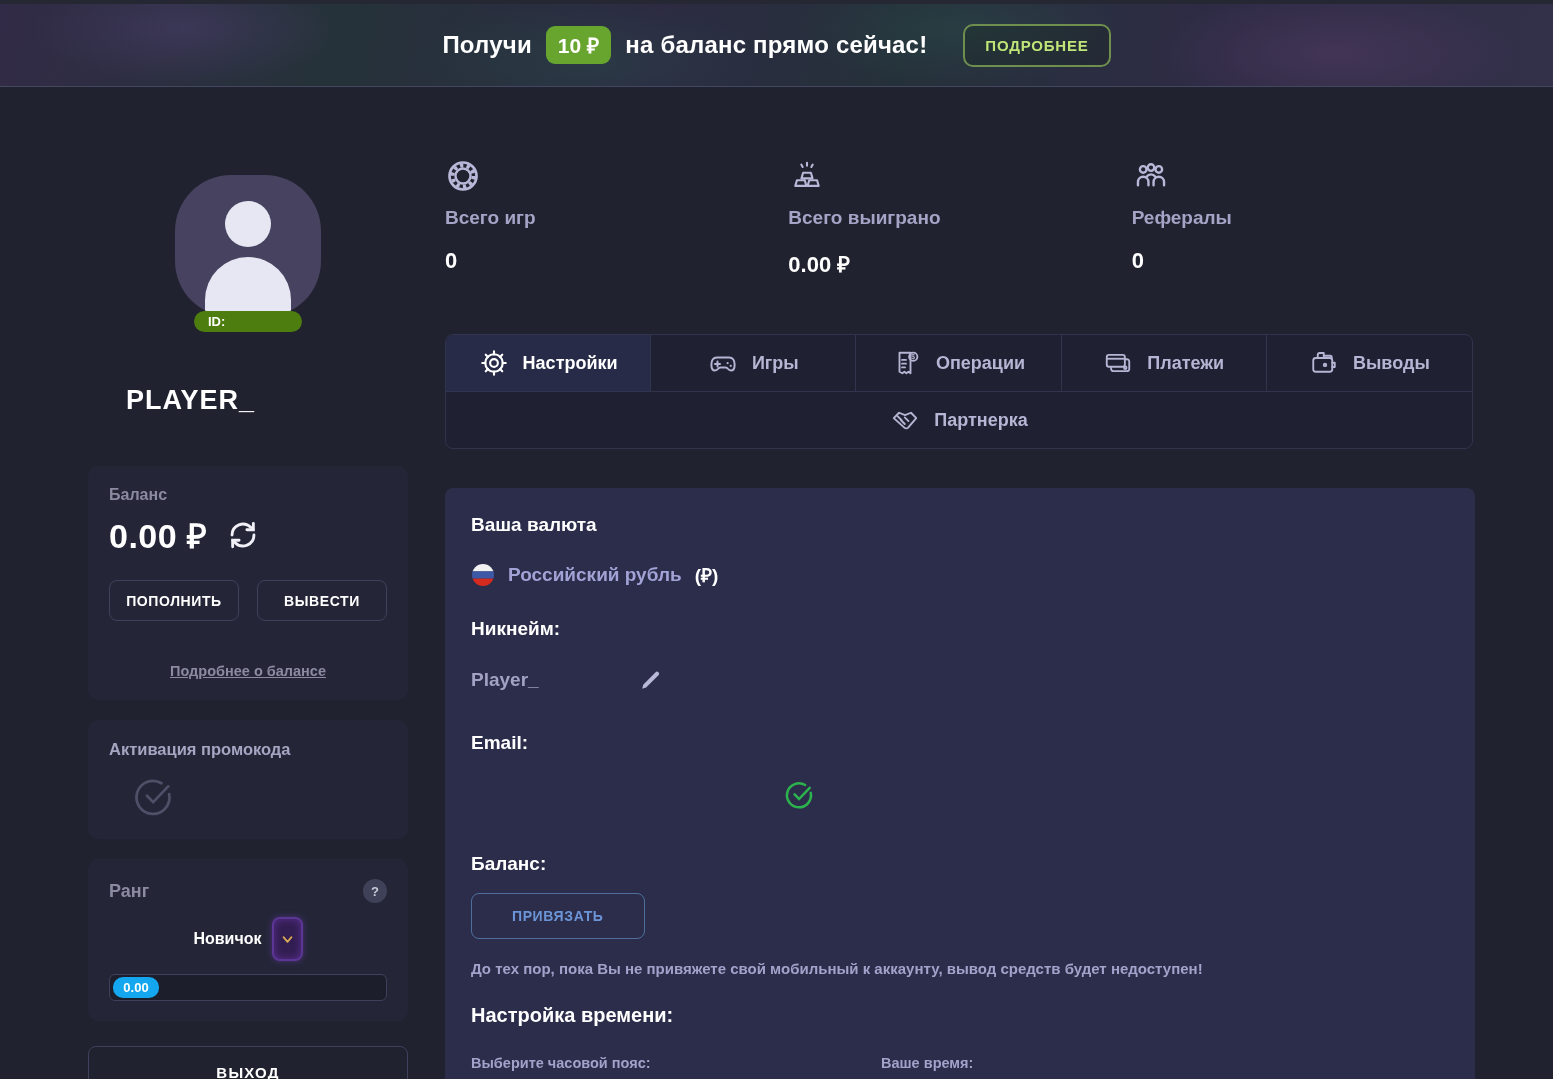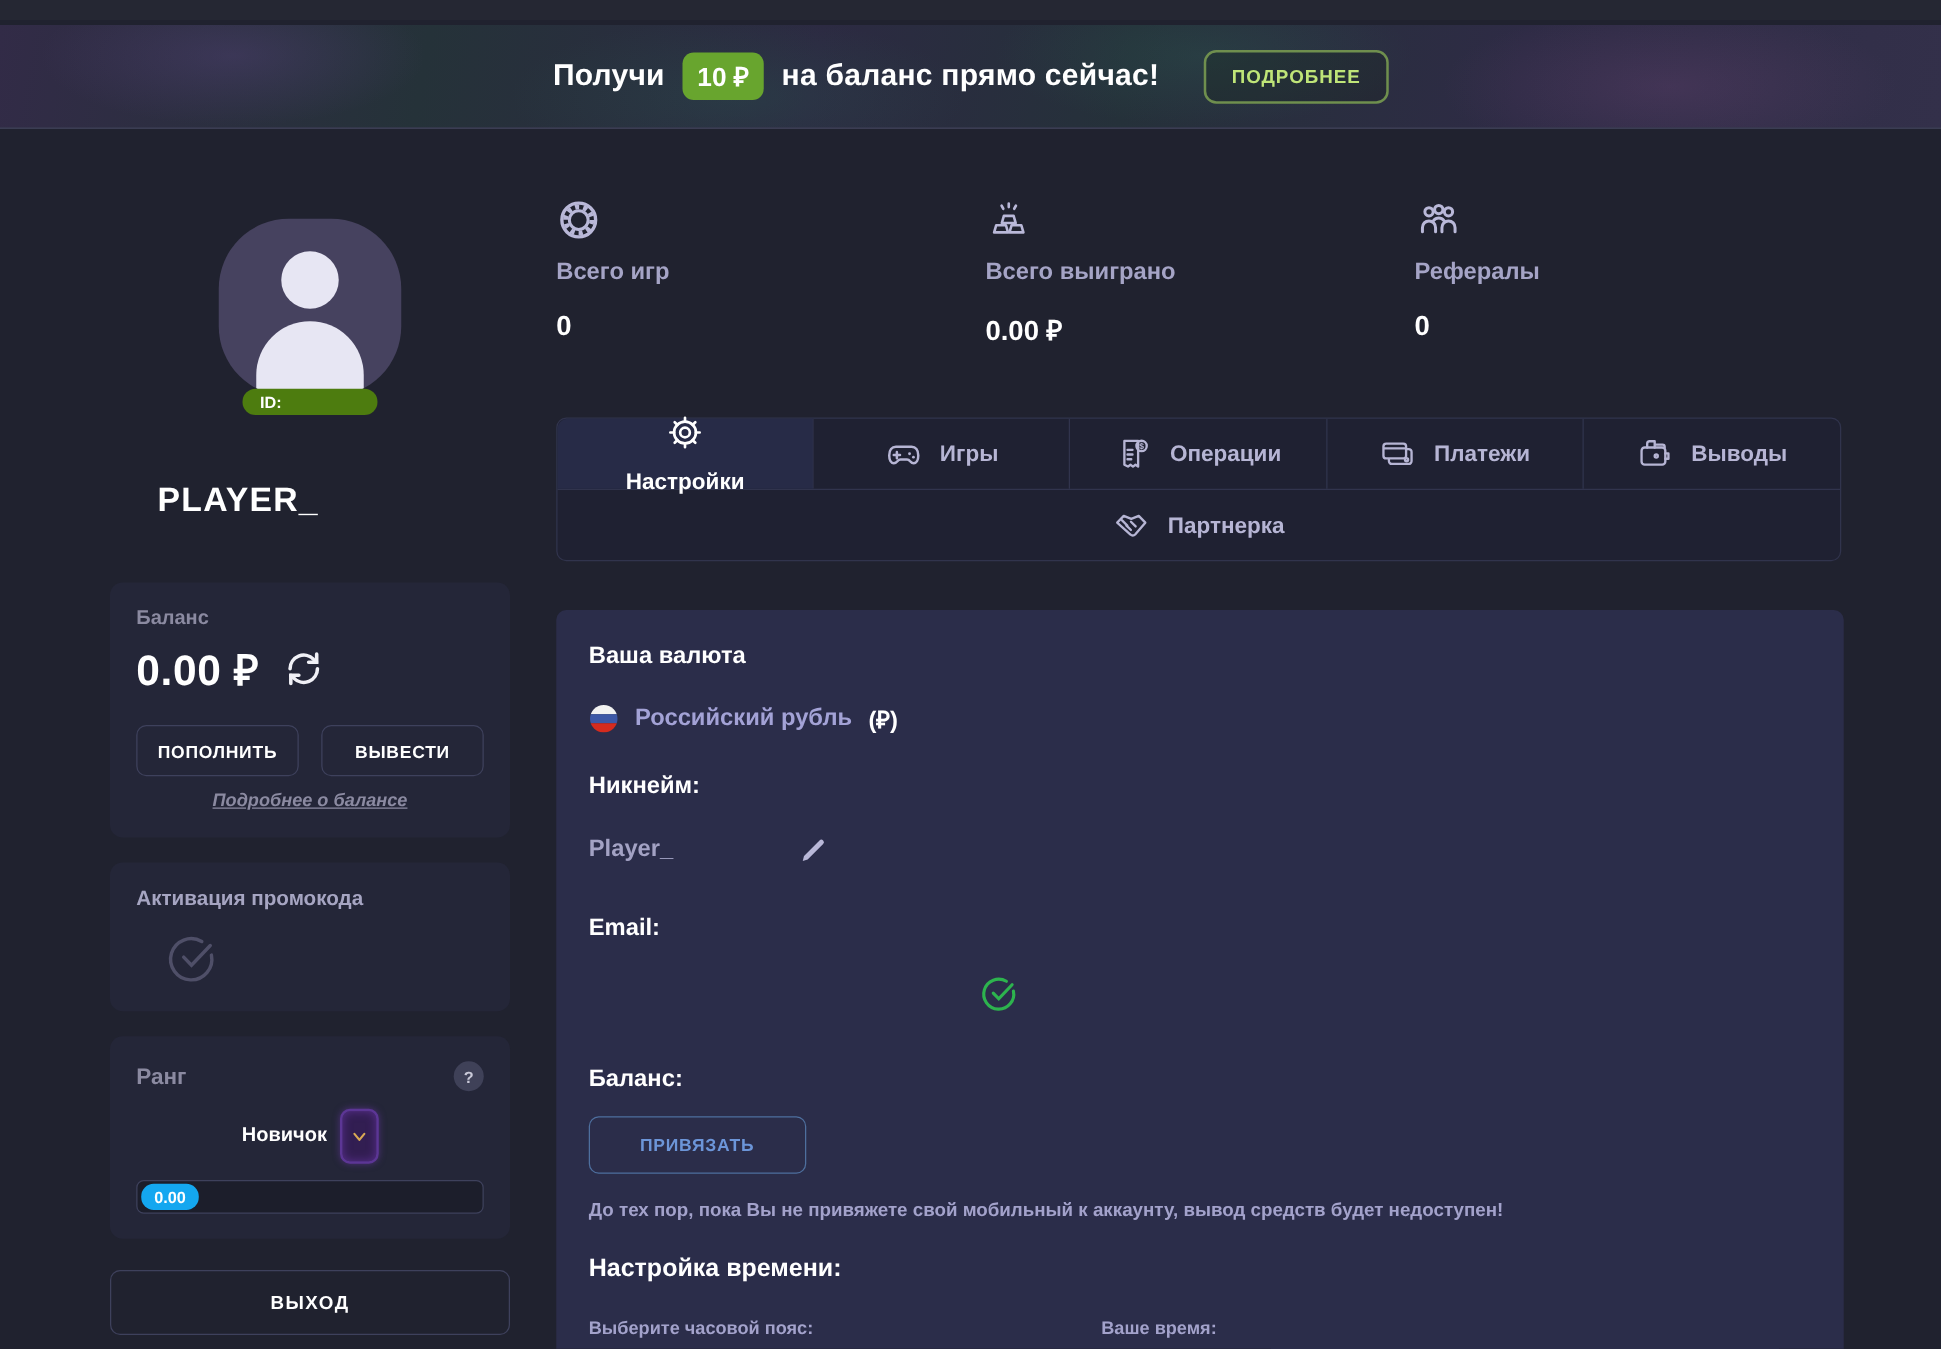--- a/index.html
+++ b/index.html
@@ -6,21 +6,21 @@
   body{
     width:1553px;height:1079px;position:relative;overflow:hidden;
     background:#20222f;font-family:"Liberation Sans",sans-serif;
     -webkit-font-smoothing:antialiased;color:#fff;
   }
   svg{display:block;}
 
   
   .top-strip{position:absolute;top:0;left:0;width:100%;height:16px;background:#252733;}
   .banner{
-    position:absolute;top:20px;left:0;width:100%;height:82px;
+    position:absolute;top:4px;left:0;width:100%;height:82px;
     background:
       radial-gradient(220px 80px at 12% 30%, rgba(90,70,130,.35), transparent 70%),
       radial-gradient(260px 90px at 38% 70%, rgba(40,90,80,.30), transparent 70%),
       radial-gradient(240px 80px at 62% 30%, rgba(45,95,85,.28), transparent 70%),
       radial-gradient(260px 90px at 86% 60%, rgba(110,70,120,.30), transparent 70%),
       linear-gradient(100deg,#322b47 0%,#253239 22%,#2c2a42 42%,#25313a 58%,#2e2b45 78%,#33304a 100%);
     border-bottom:1px solid #444760;
     display:flex;align-items:center;justify-content:center;gap:14px;
   }
   .banner-text{font-size:24px;font-weight:800;color:#fff;letter-spacing:.2px;}
@@ -57,21 +57,21 @@
   .card-title{color:#8b8aa1;font-size:16px;font-weight:600;}
   .balance-card{margin-top:50px;}
   .balance-row{display:flex;align-items:center;gap:18px;margin-top:8px;}
   .balance-amount{font-size:34px;font-weight:800;color:#fff;letter-spacing:.5px;}
   .refresh-btn{width:36px;height:36px;color:#f0f0f6;background:transparent;border:none;padding:0;cursor:pointer;}
   .balance-buttons{display:flex;gap:18px;margin-top:22px;}
   .ghost-btn{
     flex:1;height:41px;background:transparent;border:1px solid #3e415c;border-radius:8px;
     color:#fff;font-size:14px;font-weight:800;letter-spacing:.6px;cursor:pointer;font-family:inherit;
   }
-  .balance-link-row{text-align:center;margin-top:11px;font-style:italic;}
+  .balance-link-row{text-align:center;margin-top:41px;}
   .balance-link{color:#8b8aa1;font-size:14.5px;font-weight:700;text-decoration:underline;cursor:pointer;}
 
   .promo-title{color:#a6a5c2;font-size:16.5px;font-weight:800;}
   .promo-row{display:flex;align-items:center;margin-top:16px;}
   .promo-input{
     width:215px;height:52px;box-sizing:border-box;background:#494961;border:none;border-radius:8px;
     padding:0 14px;color:#d7d6e6;font-size:18px;font-weight:800;letter-spacing:1px;font-family:inherit;outline:none;
   }
   .promo-input::placeholder{color:#6b6b87;}
   .promo-check{margin-left:22px;color:#4f4f68;cursor:pointer;}
@@ -112,21 +112,21 @@
     position:absolute;left:445px;top:334px;width:1028px;box-sizing:border-box;
     border:1px solid #31344d;border-radius:8px;background:#1f2132;
   }
   .tabs-row1{display:grid;grid-template-columns:repeat(5,1fr);border-bottom:1px solid #31344d;}
   .tab{
     height:56px;display:flex;align-items:center;justify-content:center;gap:14px;
     color:#b6b5d4;font-size:18px;font-weight:700;cursor:pointer;
   }
   .tabs-row1 .tab{border-right:1px solid #31344d;}
   .tabs-row1 .tab:last-child{border-right:none;}
-  .tab.active{background:#272b47;color:#fff;border-top-left-radius:8px;flex-direction:column;}
+  .tab.active{background:#272b47;color:#fff;border-top-left-radius:8px;}
   .tab .tab-icon{color:inherit;}
   .tabs-row2 .tab{height:56px;}
 
   .panel{
     position:absolute;left:445px;top:488px;width:1030px;height:640px;box-sizing:border-box;
     background:#2b2d4a;border-radius:8px;padding:26px 26px;
   }
   .panel-heading{color:#fff;font-size:19px;font-weight:800;}
   .currency-row{display:flex;align-items:center;gap:13px;margin-top:26px;}
   .currency-name{color:#a3a2d6;font-size:19px;font-weight:800;}

